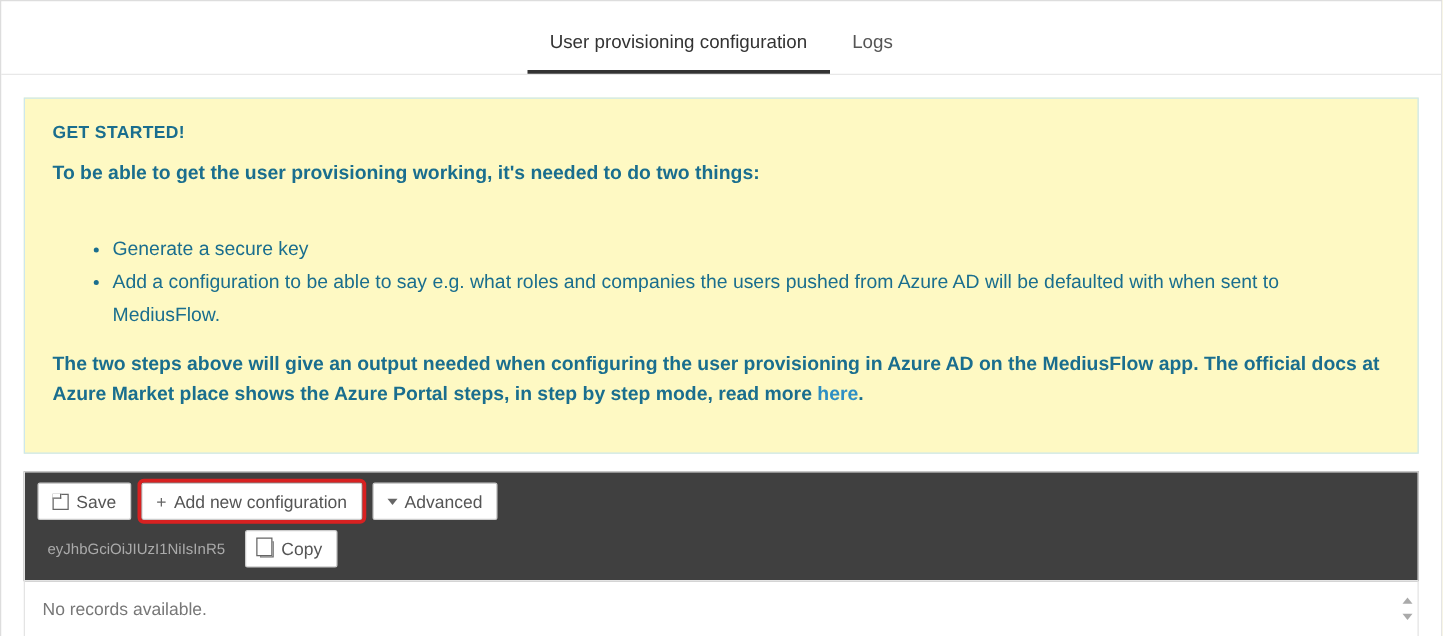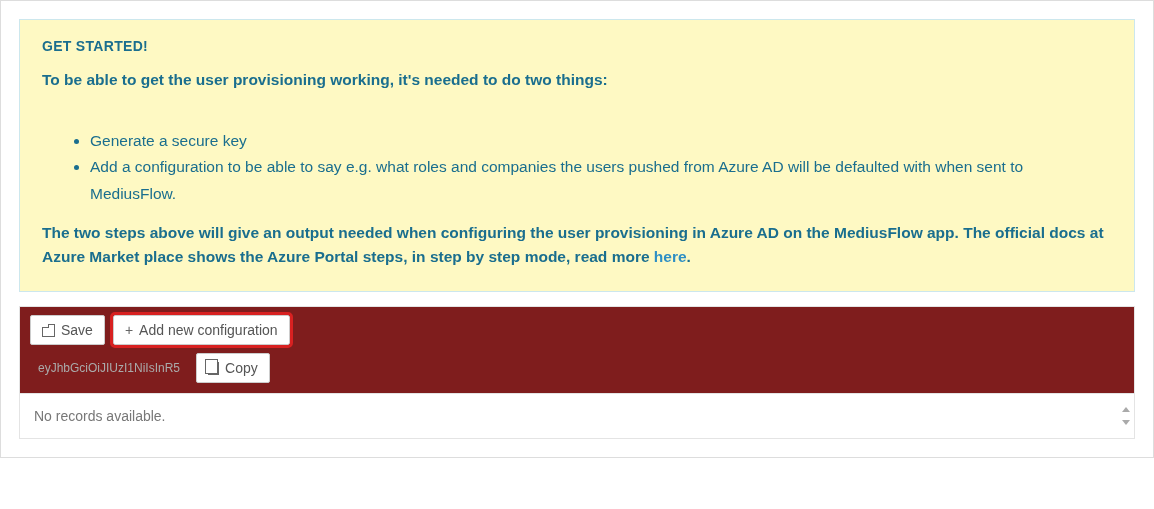--- a/index.html
+++ b/index.html
@@ -8,21 +8,21 @@
     .tabs { display: flex; justify-content: center; border-bottom: 1px solid #e8e8e8; padding-top: 18px; }
     .tab { padding: 6px 18px 14px; color: #555; cursor: pointer; font-size: 15px; }
     .tab.active { color: #333; font-weight: 500; border-bottom: 3px solid #333; }
     .content { padding: 18px; }
     .info-panel { background: #fef9c3; border: 1px solid #cce7ed; padding: 18px 22px 22px; margin-bottom: 14px; }
     .info-title { color: #1a6e8e; font-weight: 700; font-size: 14px; letter-spacing: 0.3px; margin-bottom: 14px; }
     .info-text { color: #1a6e8e; font-size: 15.5px; line-height: 1.55; margin-bottom: 12px; font-weight: bold; }
     .info-list { list-style: disc; padding-left: 48px; margin-bottom: 14px; margin-top: 36px; }
     .info-list li { color: #1a6e8e; font-size: 15.5px; line-height: 1.7; }
     .info-link { color: #2e8fc4; text-decoration: none; }
-    .toolbar-area { background: #7f1d1d; border: 1px solid #e4e4e4; padding: 8px 10px 10px; }
+    .toolbar-area { background: #404040; border: 1px solid #e4e4e4; padding: 8px 10px 10px; }
     .toolbar-row { display: flex; align-items: center; gap: 8px; margin-bottom: 8px; }
     .toolbar-row:last-child { margin-bottom: 0; }
     .tb-btn { display: inline-flex; align-items: center; gap: 6px; background: #fff; border: 1px solid #ccc; color: #555; padding: 6px 11px; font-size: 14px; cursor: pointer; border-radius: 2px; }
     .highlighted { outline: 3px solid #d82121; }
     .tb-text-faded { color: #aaa; font-size: 12px; padding: 0 8px; }
     .icon-sq { display: inline-block; width: 13px; height: 13px; border: 1.3px solid #666; position: relative; }
     .icon-sq::after { content: ''; position: absolute; left: -1px; top: -1px; width: 6px; height: 3px; border-right: 1.3px solid #666; border-bottom: 1.3px solid #666; background: #fff; }
     .icon-plus { font-size: 14px; font-weight: 500; color: #666; line-height: 1; }
     .icon-tri { display: inline-block; width: 0; height: 0; border-left: 4.5px solid transparent; border-right: 4.5px solid transparent; border-top: 5.5px solid #666; }
     .icon-gear { display: inline-block; width: 13px; height: 13px; border: 1.3px solid #666; border-radius: 50%; position: relative; }
@@ -35,44 +35,52 @@
     .no-records { padding: 14px; color: #777; font-size: 14px; position: relative; }
     .scroll-arrows { position: absolute; right: 4px; top: 50%; transform: translateY(-50%); display: flex; flex-direction: column; gap: 8px; }
     .arrow-up { width: 0; height: 0; border-left: 4px solid transparent; border-right: 4px solid transparent; border-bottom: 5px solid #aaa; }
     .arrow-down { width: 0; height: 0; border-left: 4px solid transparent; border-right: 4px solid transparent; border-top: 5px solid #aaa; }
   </style>
 </head>
 <body>
 
 <div class="container">
 
+  <div class="tabs">
+    <div class="tab active">User provisioning configuration</div>
+    <div class="tab">Logs</div>
+  </div>
 
   <div class="content">
 
     <div class="info-panel">
       <div class="info-title">GET STARTED!</div>
       <div class="info-text">To be able to get the user provisioning working, it's needed to do two things:</div>
       <ul class="info-list">
         <li>Generate a secure key</li>
         <li>Add a configuration to be able to say e.g. what roles and companies the users pushed from Azure AD will be defaulted with when sent to MediusFlow.</li>
       </ul>
-      <div class="info-text" style="margin-bottom:0">
+      <div class="info-text" style="margin-bottom:12px">
         <span>The two steps above will give an output needed when configuring the user provisioning in Azure AD on the MediusFlow app. The official docs at Azure Market place shows the Azure Portal steps, in step by step mode, read more </span><a href="#" class="info-link">here</a><span>.</span>
       </div>
     </div>
 
     <div class="toolbar-area">
       <div class="toolbar-row">
         <button class="tb-btn">
           <span class="icon-sq"></span>
           <span>Save</span>
         </button>
         <button class="tb-btn highlighted">
           <span class="icon-plus">+</span>
           <span>Add new configuration</span>
+        </button>
+        <button class="tb-btn">
+          <span class="icon-tri"></span>
+          <span>Advanced</span>
         </button>
       </div>
       <div class="toolbar-row">
         <span class="tb-text-faded">eyJhbGciOiJIUzI1NiIsInR5</span>
         <button class="tb-btn">
           <span class="icon-copy"></span>
           <span>Copy</span>
         </button>
       </div>
     </div>

